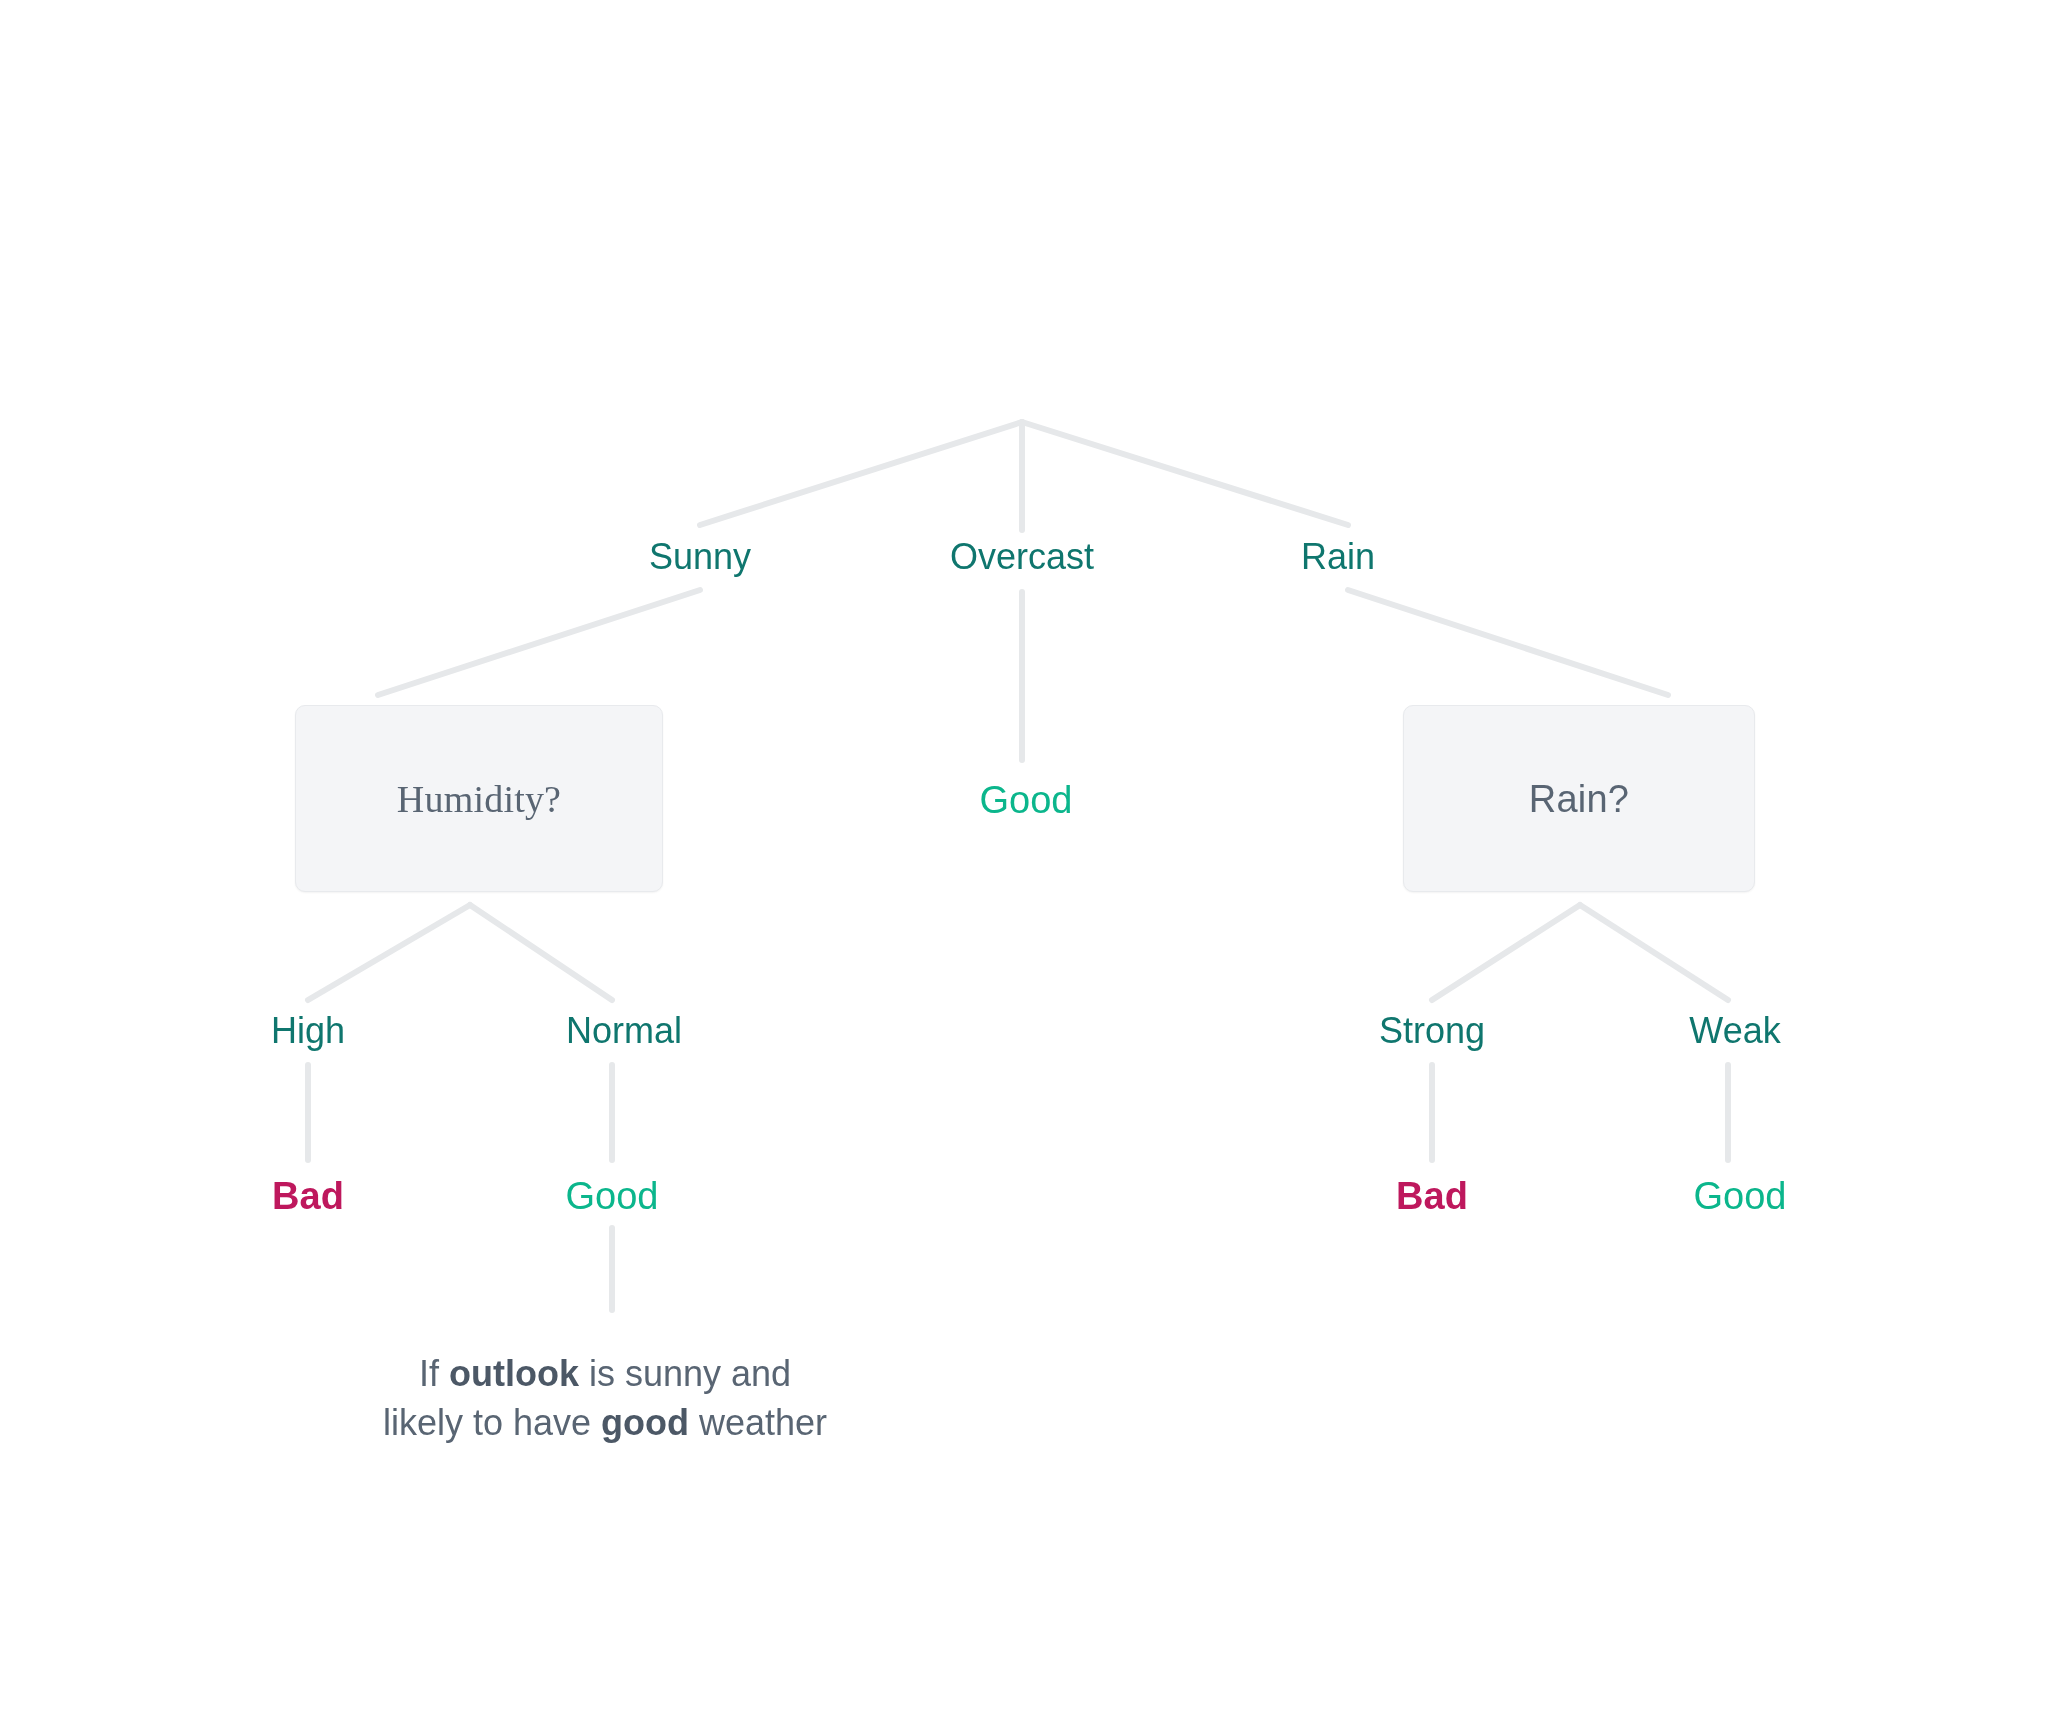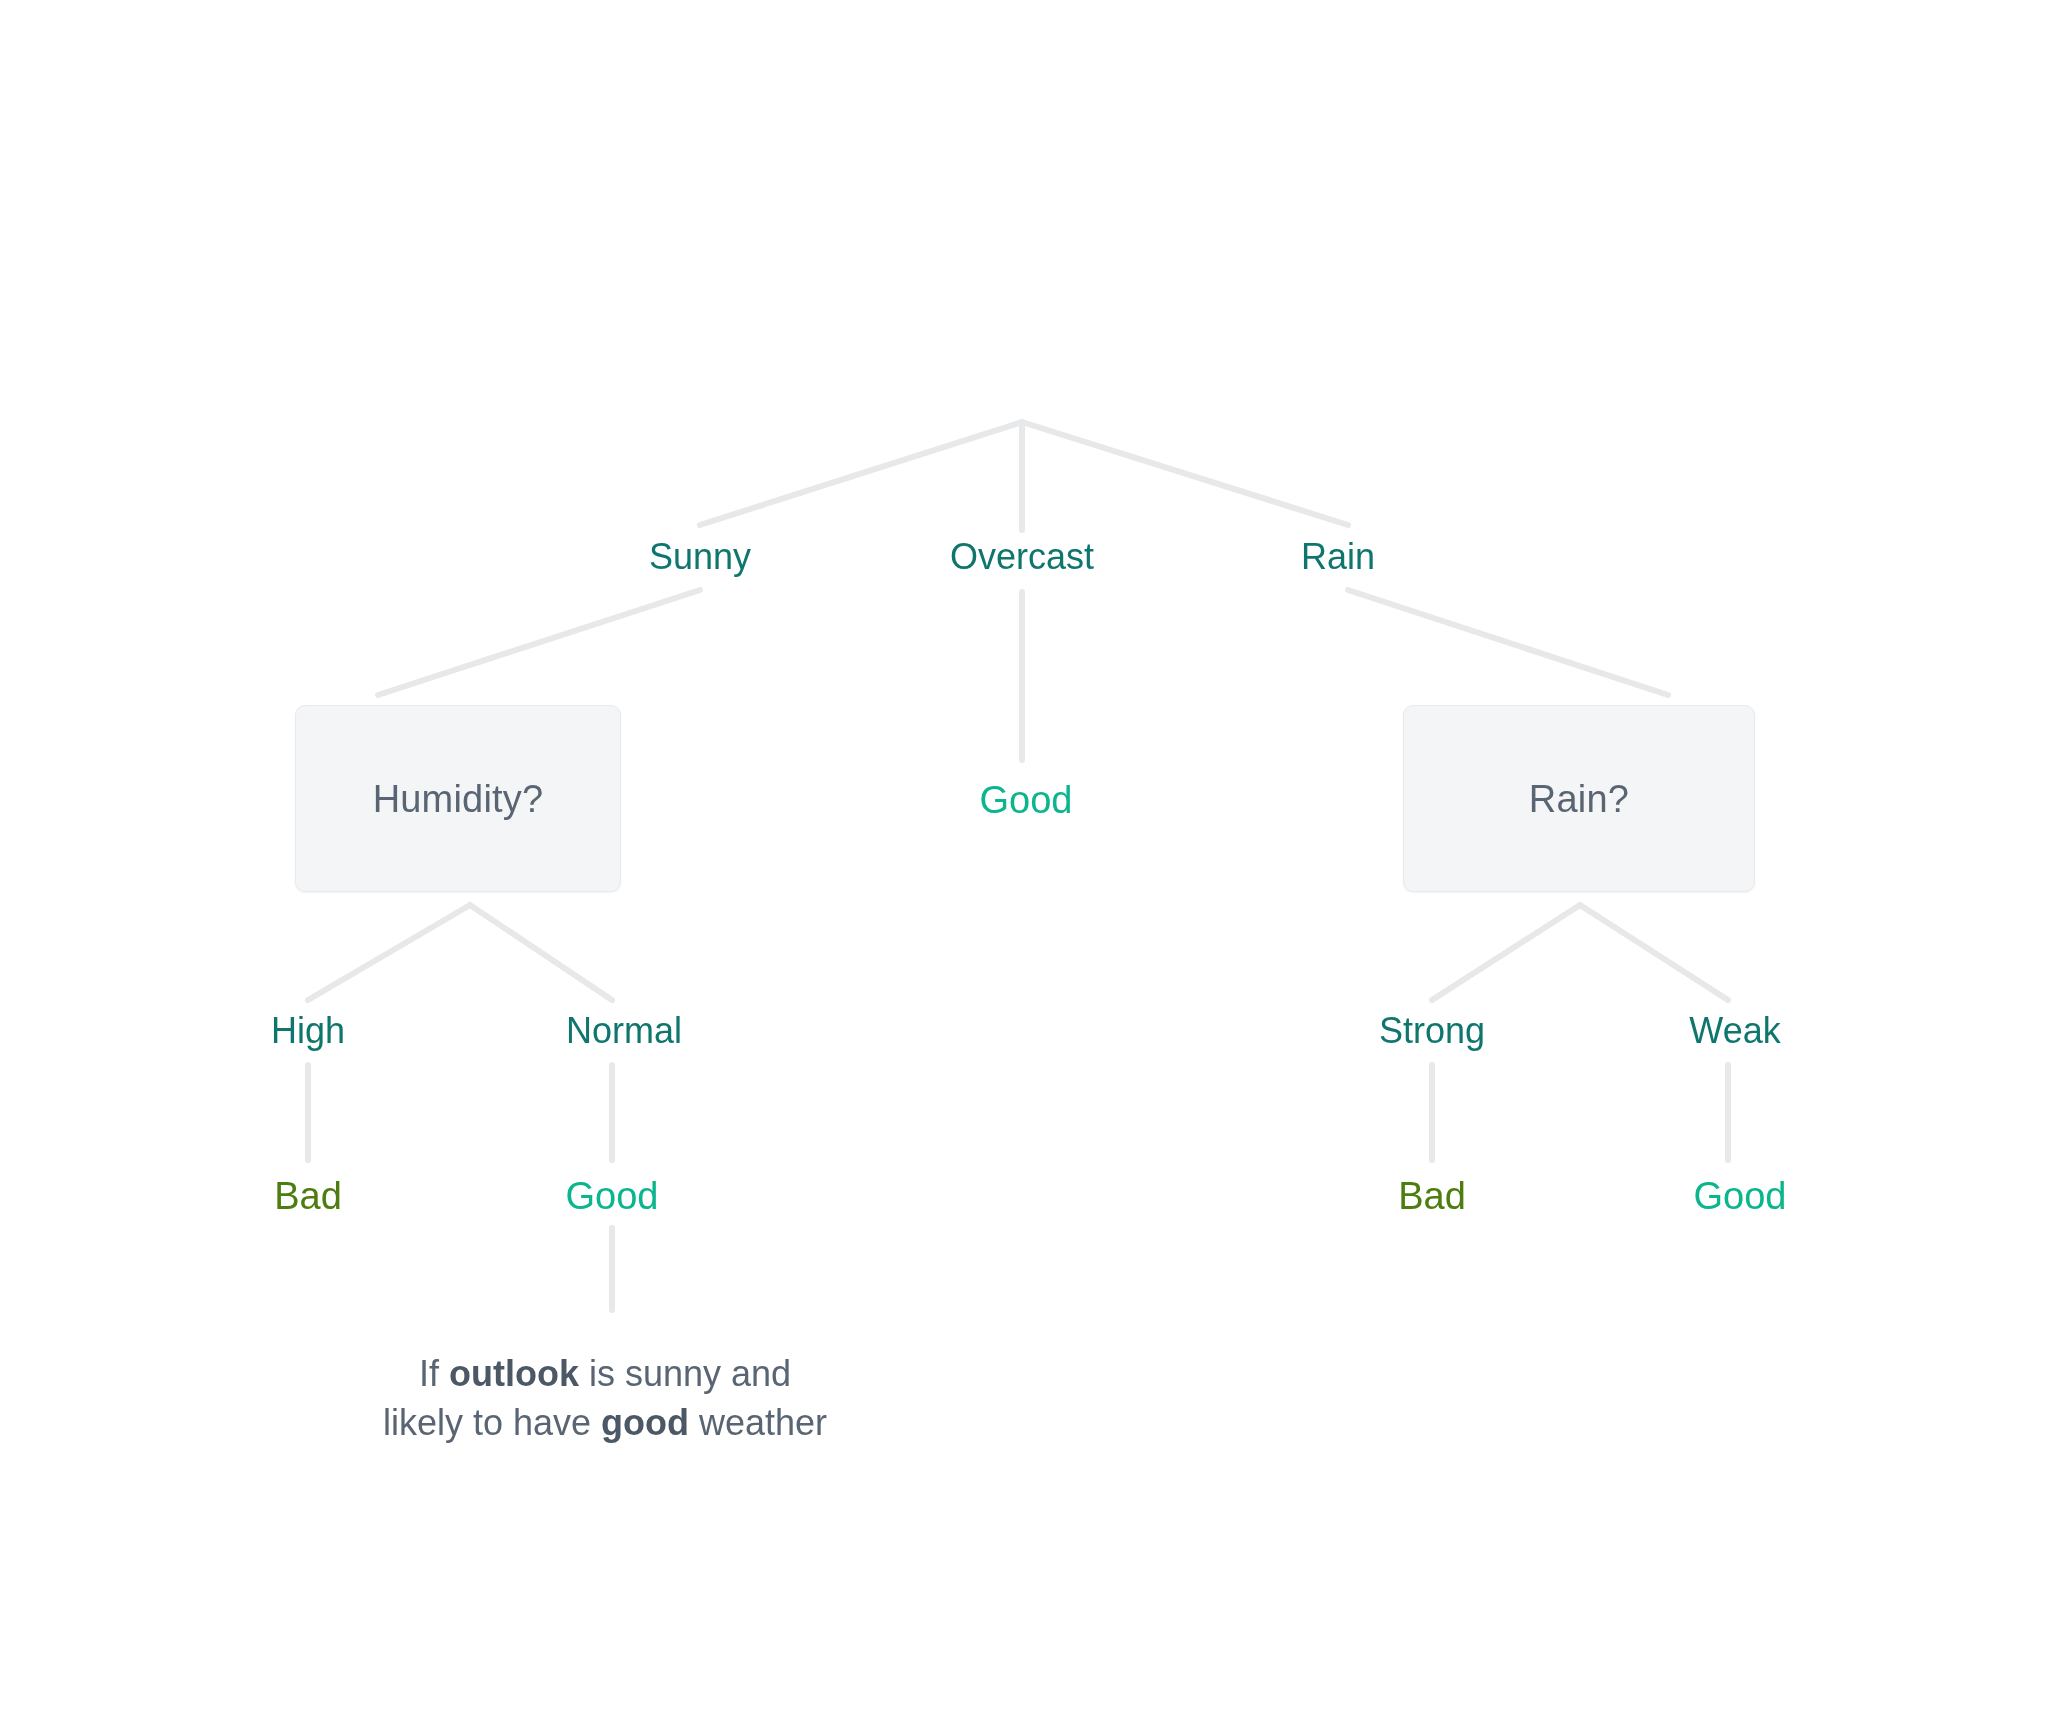--- a/index.html
+++ b/index.html
@@ -63,21 +63,21 @@
   
   .leaf-label {
     position: absolute;
     font-size: 38px;
     font-weight: 400;
     white-space: nowrap;
     transform: translate(-50%, -50%);
     line-height: 1;
   }
   .leaf-good { color: #0bb68c; }
-  .leaf-bad  { color: #4d7c0f; }
+  .leaf-bad  { color: #be185d; font-weight: bold; }
 
   
   #caption {
     position: absolute;
     transform: translateX(-50%);
     text-align: center;
     font-size: 36px;
     color: #596573;
     line-height: 1.35;
     white-space: nowrap;
@@ -119,21 +119,21 @@
 
       <line x1="1580" y1="905" x2="1728" y2="1000"></line>
 
       <line x1="1432" y1="1065" x2="1432" y2="1160"></line>
 
       <line x1="1728" y1="1065" x2="1728" y2="1160"></line>
     </g>
   </svg>
 
 
-  <div class="node-box" style="left:295px; top:705px; width:326px; height:187px;">
+  <div class="node-box" style="left:295px; top:705px; width:368px; height:187px;font-family:Liberation Serif, serif;">
     <span class="node-label">Humidity?</span>
   </div>
 
   <div class="node-box" style="left:1403px; top:705px; width:352px; height:187px;">
     <span class="node-label">Rain?</span>
   </div>
 
   <div class="branch-label" style="left:700px; top:557px;">Sunny</div>
   <div class="branch-label" style="left:1022px; top:557px;">Overcast</div>
   <div class="branch-label" style="left:1338px; top:557px;">Rain</div>

